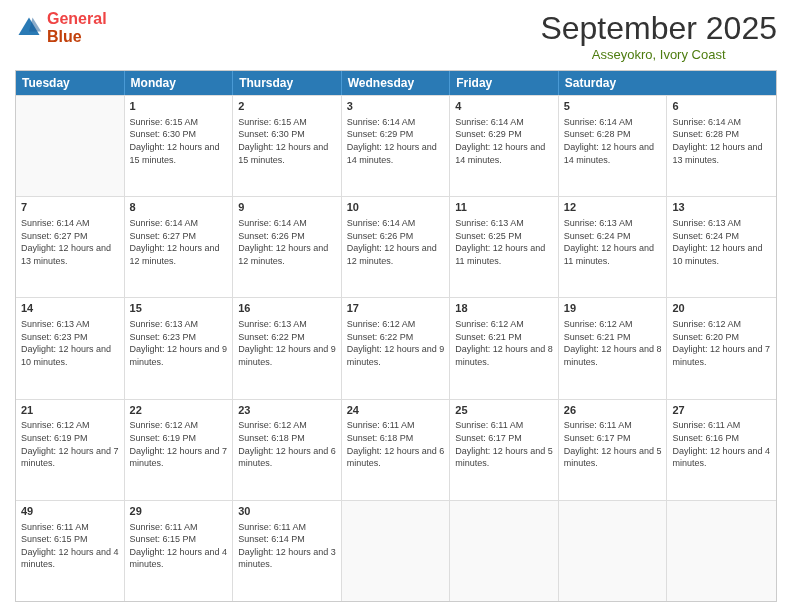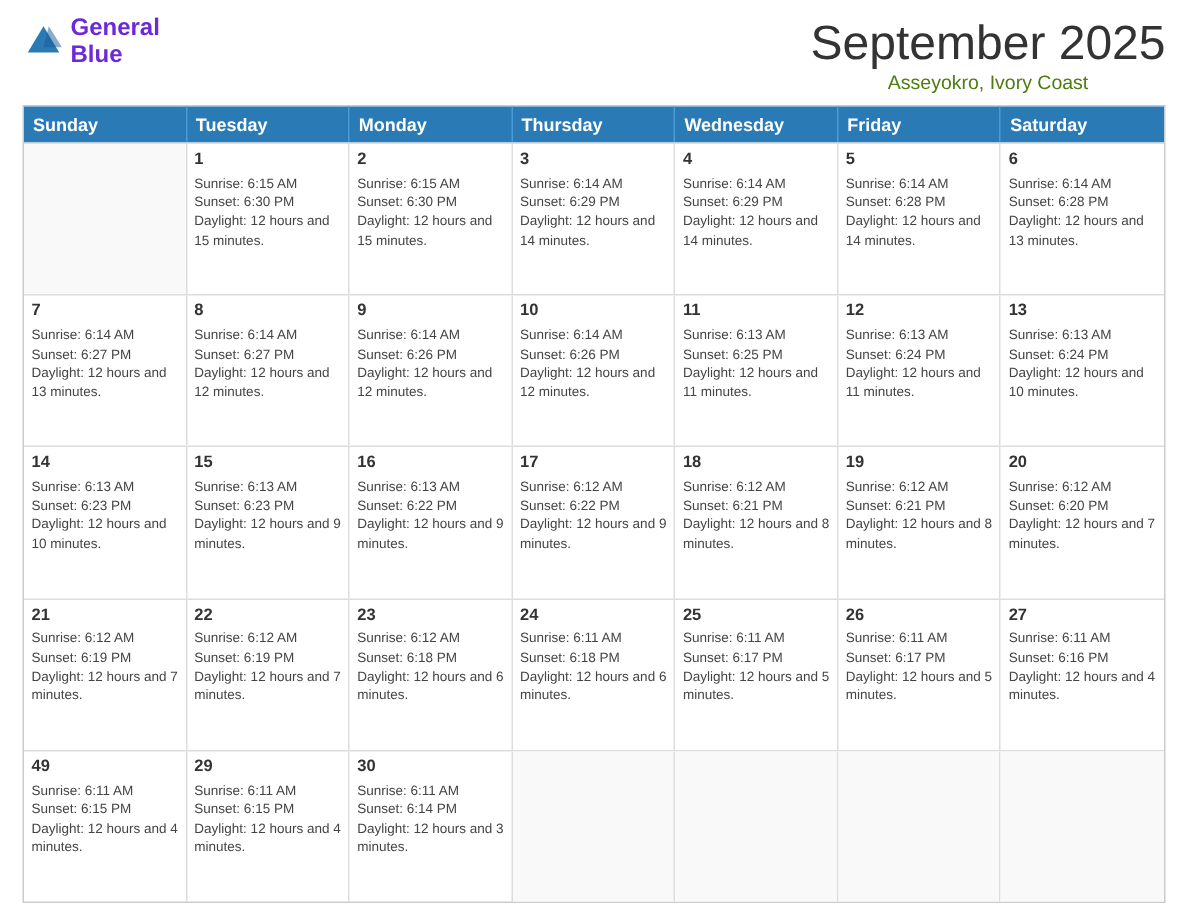--- a/index.html
+++ b/index.html
@@ -29,26 +29,26 @@
       gap: 4px;
     }
     .logo-text {
       display: flex;
       flex-direction: column;
       line-height: 1.1;
     }
     .logo-general {
       font-size: 16px;
       font-weight: bold;
-      color: #6d28d9;
+      color: #ef4444;
     }
     .logo-blue {
       font-size: 16px;
       font-weight: bold;
-      color: #6d28d9;
+      color: #c2410c;
     }
     .logo-icon {
       width: 28px;
       height: 28px;
     }
     .title-block {
       text-align: center;
     }
     .month-title {
       font-size: 32px;
@@ -134,21 +134,20 @@
       </div>
     </div>
     <div class="title-block">
       <div class="month-title">September 2025</div>
       <div class="subtitle">Asseyokro, Ivory Coast</div>
     </div>
   </div>
 
   <div class="calendar">
     <div class="cal-header-row">
-    <div class="cal-header-cell">Sunday</div>
         <div class="cal-header-cell">Tuesday</div>
         <div class="cal-header-cell">Monday</div>
         <div class="cal-header-cell">Thursday</div>
         <div class="cal-header-cell">Wednesday</div>
         <div class="cal-header-cell">Friday</div>
         <div class="cal-header-cell">Saturday</div>
       </div>
     <div class="cal-body">
     <div class="cal-row">
           <div class="cal-cell empty"></div>

